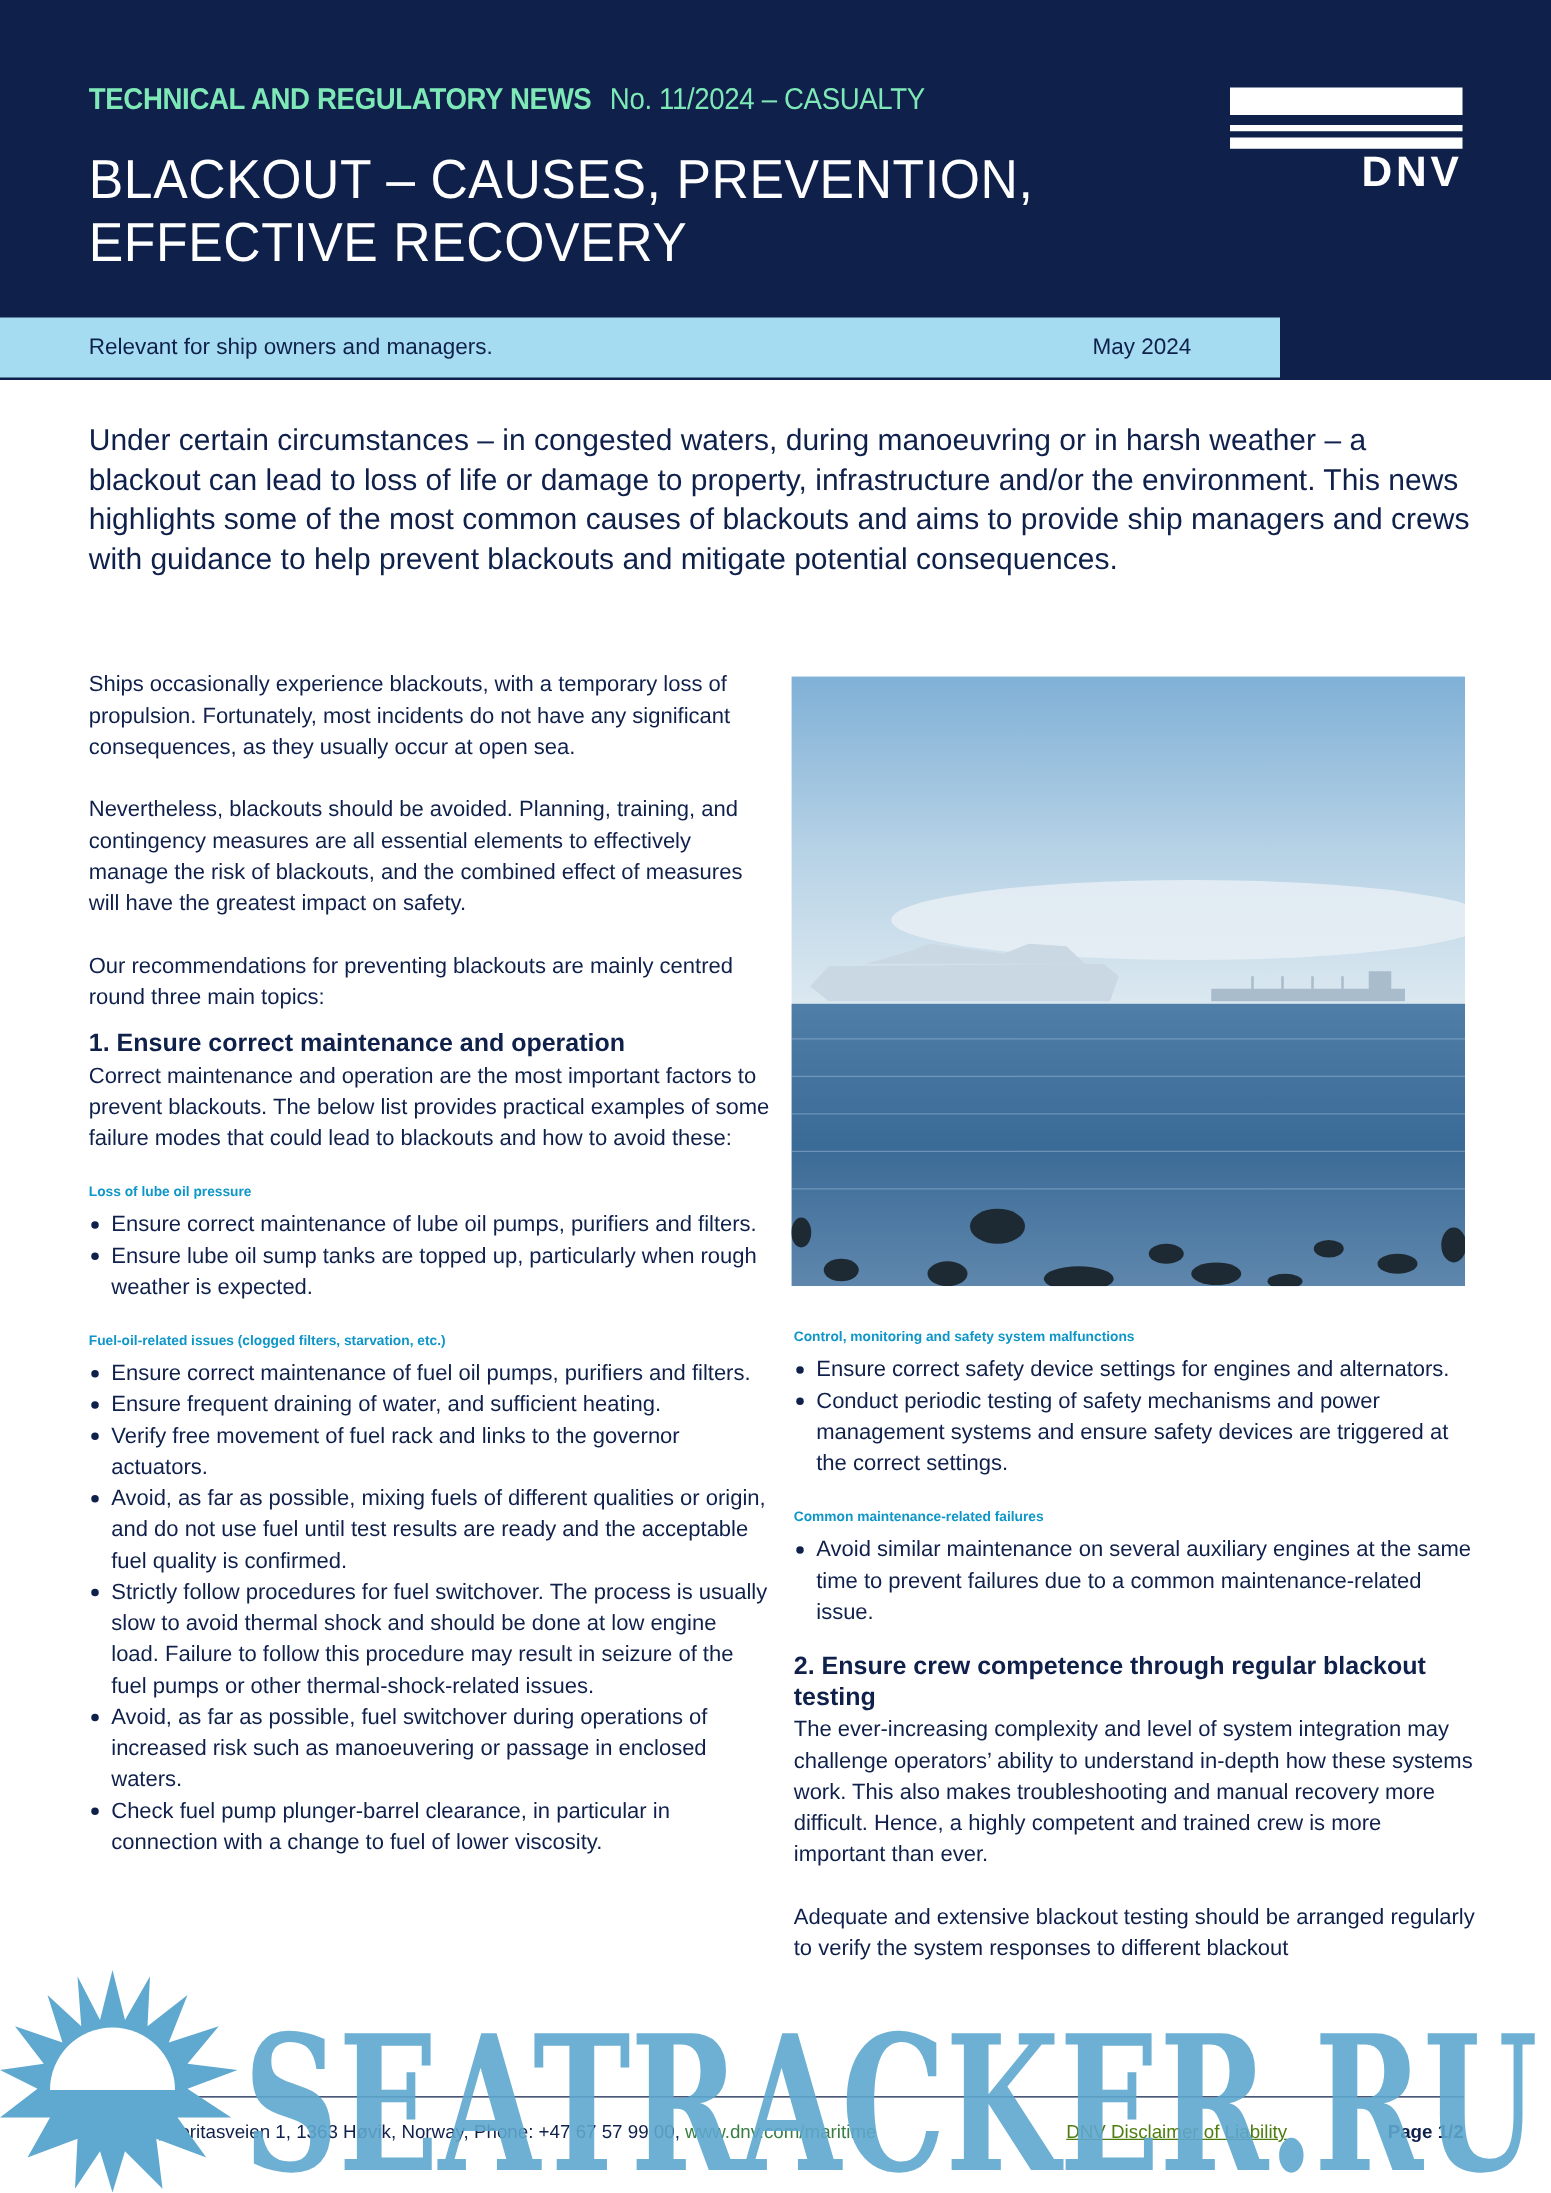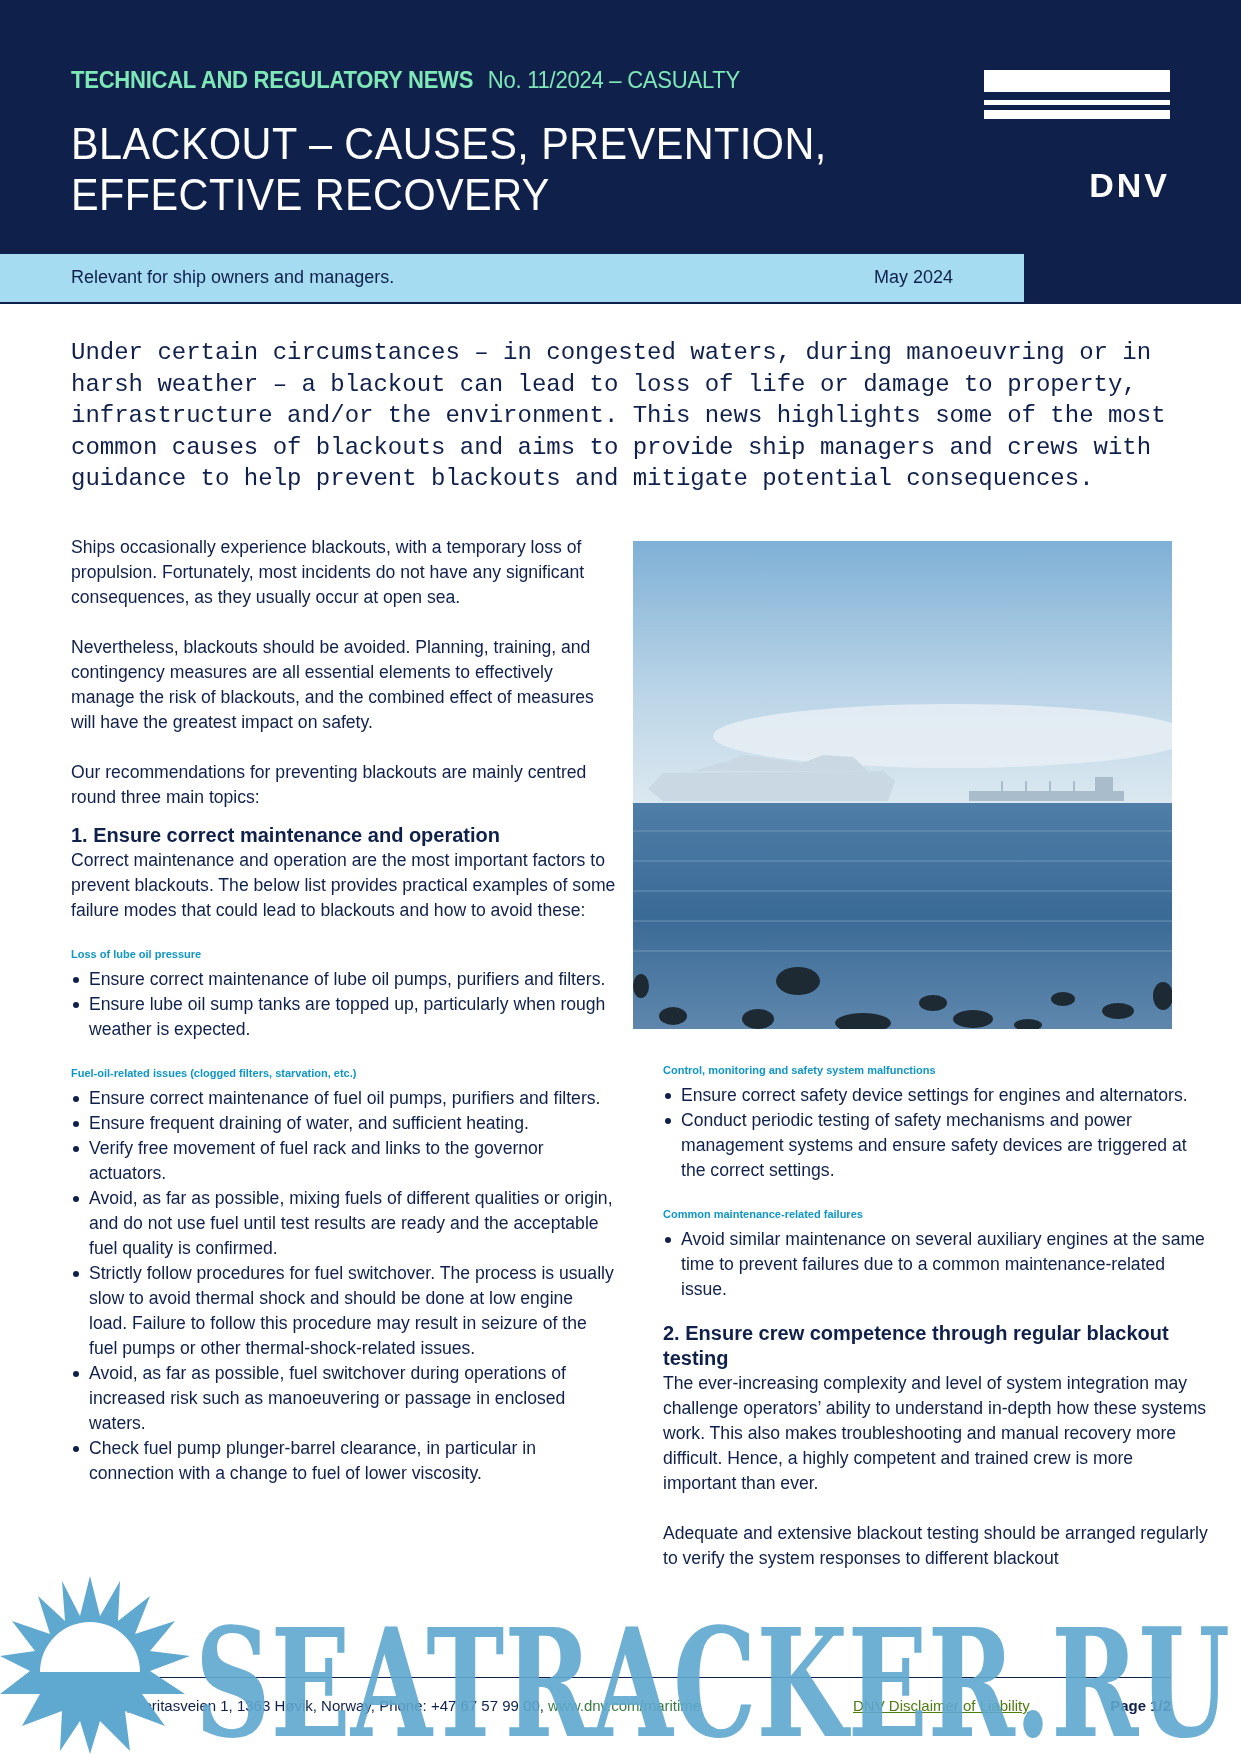--- a/index.html
+++ b/index.html
@@ -22,34 +22,34 @@
     position: absolute; left: 71px; top: 118px; color: #ffffff;
     font-size: 44px; line-height: 51px; letter-spacing: 0.5px; margin: 0; font-weight: normal;
     transform: scaleX(0.94); transform-origin: left top;
   }
   .logo { position: absolute; left: 984px; top: 70px; width: 186px; height: 84px; }
   .logo .bar1 { position: absolute; left: 0; top: 0; width: 186px; height: 22px; background: #fff; }
   .logo .bar2 { position: absolute; left: 0; top: 30px; width: 186px; height: 5px; background: #fff; }
   .logo .bar3 { position: absolute; left: 0; top: 40px; width: 186px; height: 9px; background: #fff; }
   .logo .word {
     position: absolute; right: 0; top: 50px; color: #fff; font-size: 34px; font-weight: bold;
-    letter-spacing: 3px; line-height: 36px; margin-top: 47px;
+    letter-spacing: 3px; line-height: 36px;
   }
   .subbar {
     position: absolute; left: 0; top: 254px; width: 1024px; height: 48px; background: #a5dcf1;
   }
   .subbar .rel { position: absolute; left: 71px; top: 13px; font-size: 18px; color: #0f204b; }
   .subbar .date { position: absolute; right: 71px; top: 13px; font-size: 18px; color: #0f204b; }
   .lead {
     position: absolute; left: 71px; top: 337px; width: 1110px; margin: 0;
-    font-size: 24px; line-height: 31.5px; color: #0f204b; font-family: Liberation Mono, monospace;
+    font-size: 24px; line-height: 31.5px; color: #0f204b;
   }
   .col { position: absolute; font-size: 17.6px; line-height: 25px; color: #0f204b; }
   .col-left { left: 71px; top: 535px; width: 545px; }
-  .col-right { left: 663px; top: 1058px; width: 545px; }
+  .col-right { left: 635px; top: 1058px; width: 545px; }
   .col p { margin: 0 0 25px 0; }
   .col p.tight { margin-bottom: 0; }
   .h2 { font-weight: bold; font-size: 20px; line-height: 25px; margin: 0; color: #0f204b; }
   .h3 { font-weight: bold; font-size: 11px; line-height: 25px; margin: 0; color: #0f96c8; }
   ul { list-style: none; margin: 0 0 25px 0; padding: 0; }
   ul.last { margin-bottom: 0; }
   li { position: relative; padding-left: 18px; }
   li::before {
     content: ""; position: absolute; left: 2px; top: 10px; width: 6px; height: 6px;
     background: #0f204b; border-radius: 50%;

